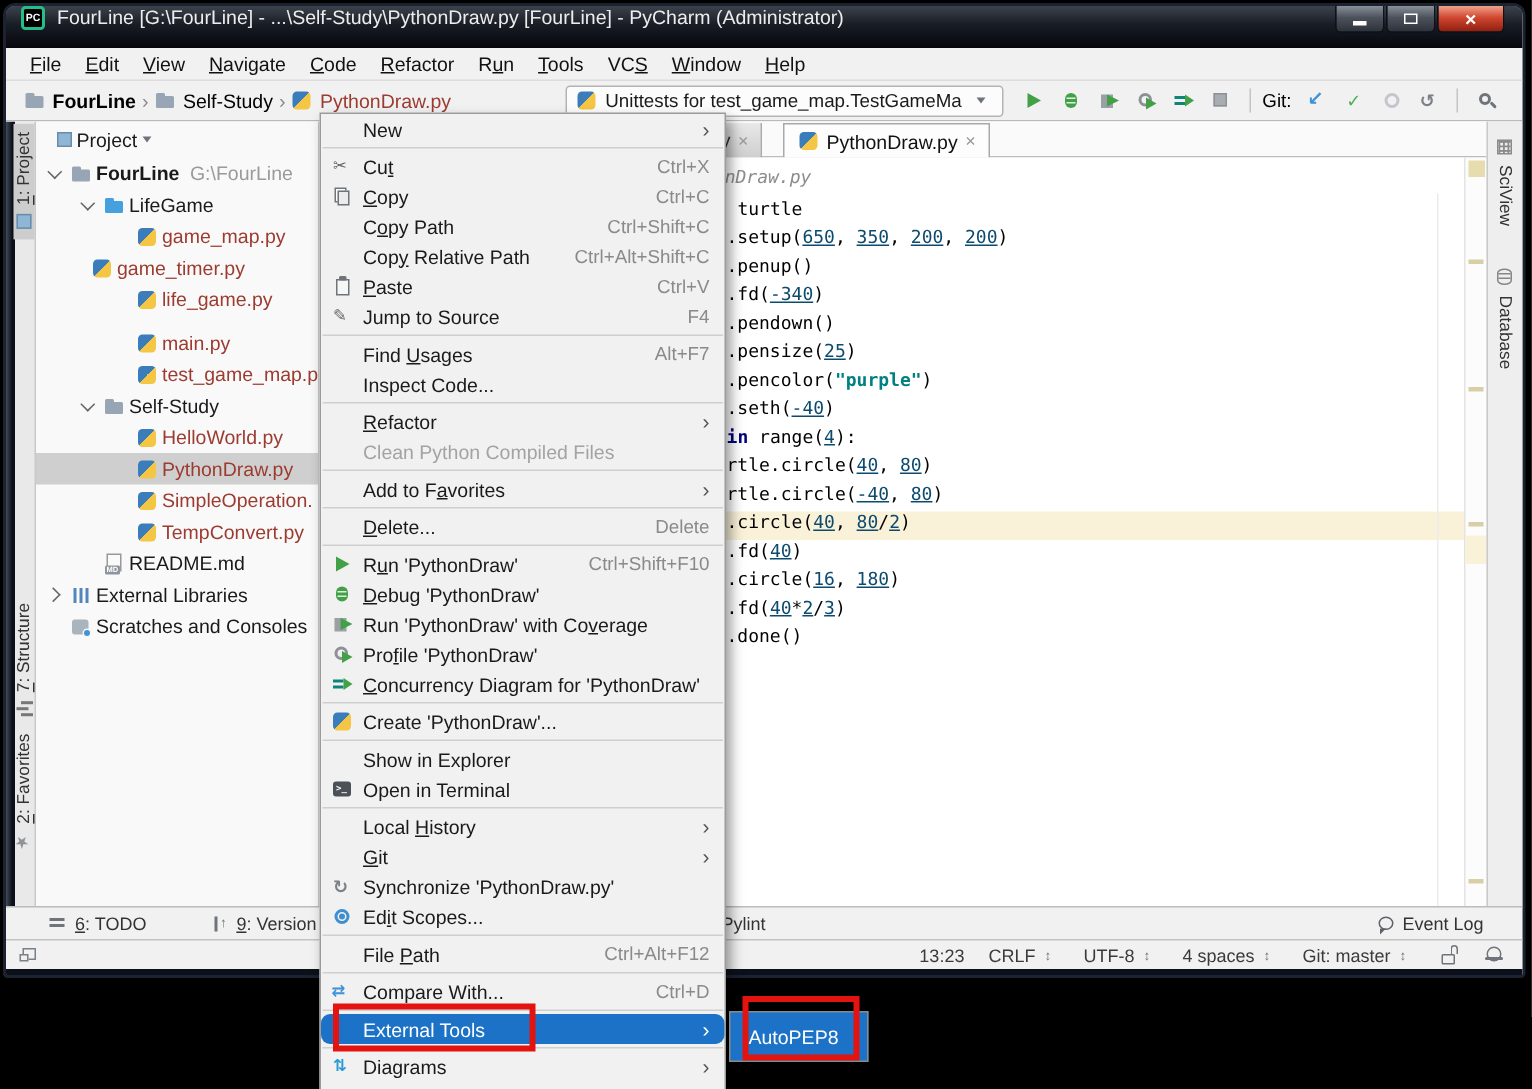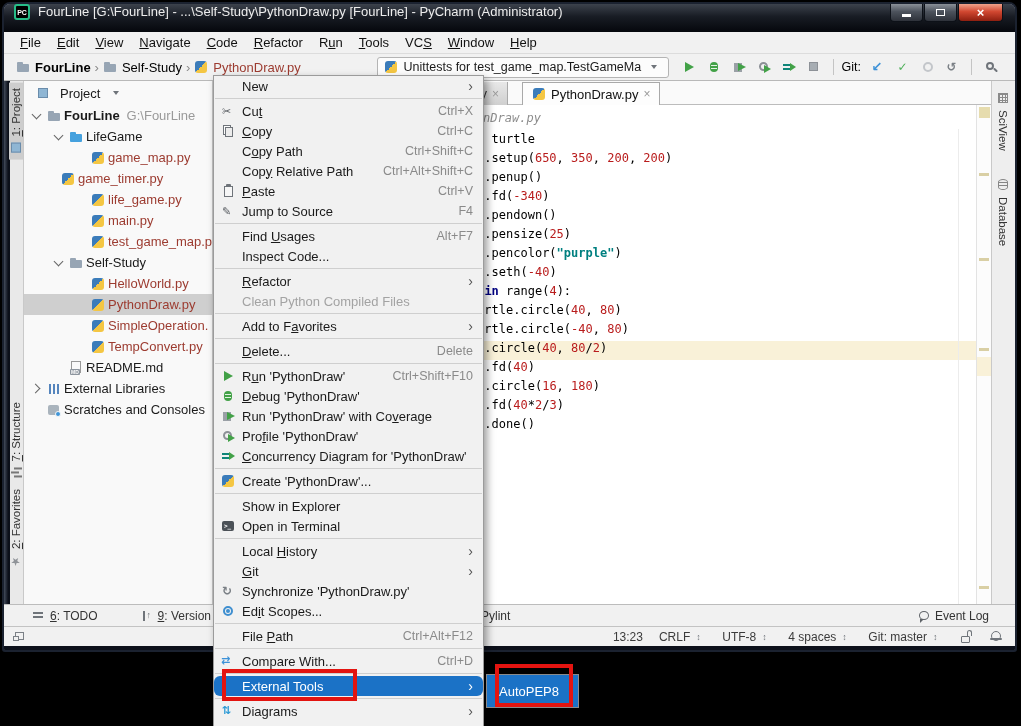--- a/index.html
+++ b/index.html
@@ -50,42 +50,42 @@
   .vt-7-structure { top:316px; }
   .vt-2-favorites { top:403px; }
 
   .stripe-right { position:absolute; right:0; top:0; bottom:0; width:24px; background:#eeeeee; border-left:1px solid #c9c9c9; }
   .rtab { position:absolute; left:4px; writing-mode:vertical-rl; font-size:11.5px; color:#333; display:flex; align-items:center; gap:5px; }
   .rt-sciview { top:10px; }
   .rt-database { top:97px; }
 
   .project-panel { position:absolute; left:20px; top:0; bottom:0; width:189px; background:#f9f9f9; border-right:1px solid #c6c6c6;
                    font-size:13px; color:#1a1a1a; overflow:hidden; }
-  .pp-header { height:24px; display:flex; align-items:center; gap:10px; padding-left:12px; }
+  .pp-header { height:24px; display:flex; align-items:center; gap:1px; padding-left:12px; }
   .tree-row { height:21px; display:flex; align-items:center; gap:3px; white-space:nowrap; }
   .tree-row.selected { background:#cfcfcf; }
   .tree-row .sfx { color:#9a9a9a; margin-left:4px; }
   .tree-row .bold { font-weight:bold; }
 
   .editor { position:absolute; left:189px; top:0; bottom:0; right:24px; background:#fff; }
   .editor { left:209px; }
   .tabstrip { position:absolute; left:0; right:0; top:0; height:24px; background:#fafafa; border-bottom:1px solid #bcbcbc; }
   .tab-partial { position:absolute; left:0; top:1px; width:295px; height:23px; background:linear-gradient(#e8e8e8,#cfcfcf);
                  border-right:1px solid #a9a9a9; display:flex; align-items:center; justify-content:flex-end; gap:5px;
                  padding-right:8px; font-size:13px; color:#333; }
   .tab-active { position:absolute; left:309px; top:1px; height:23px; background:#fdfdfd; border:1px solid #a9a9a9; border-bottom:none;
                 display:flex; align-items:center; gap:5px; padding:0 9px; font-size:13px; color:#111; }
   .tab-x { color:#9a9a9a; font-size:12px; }
   .editor-body { position:absolute; left:0; right:15px; top:24px; bottom:0; background:#fff; }
   .path-line { position:absolute; top:6px; left:234px; font:italic 12px "DejaVu Sans Mono",monospace; color:#8c8c8c; }
   .code-wrap { position:absolute; top:27px; left:0; right:0; }
   .code-line { height:19px; line-height:19px; font:12px "DejaVu Sans Mono",monospace; white-space:pre; padding-left:228px; color:#000; }
   .code-line.current { background:#f9f1d8; }
   .tok-kw { color:#000080; font-weight:bold; }
-  .tok-num { color:#b91c1c; }
+  .tok-num { color:#0c4a6e;text-decoration:underline; }
   .tok-str { color:#008080; font-weight:bold; }
   .margin-guide { position:absolute; left:745px; top:24px; bottom:0; width:1px; background:#ececec; }
   .scrollcol { position:absolute; right:0; top:24px; bottom:0; width:15px; background:#fcfcfc; border-left:1px solid #e3e3e3; }
   .sc-square { position:absolute; left:2px; top:2px; width:11px; height:11px; background:#e6dcae; }
   .sc-mark { position:absolute; left:2px; width:10px; height:3px; background:#d9cfa4; }
   .sc-band { position:absolute; left:0; width:15px; height:19px; background:#f9f1d8; }
 
   
   .bottombar { height:22px; background:#f1f1f1; border-top:1px solid #bcbcbc; display:flex; align-items:center;
                padding:0 26px 0 28px; font-size:12px; color:#333; position:relative; flex:none; }
@@ -331,21 +331,21 @@
             <div class="tree-row" style="padding-left: 20px;">
               <span class="chev"></span>
               <span class="i i-python"></span>
               <span class="red-file">game_timer.py</span>
             </div>
             <div class="tree-row" style="padding-left: 50px;">
               <span class="chev"></span>
               <span class="i i-python"></span>
               <span class="red-file">life_game.py</span>
             </div>
-            <div class="tree-row" style="padding-left: 50px;">
+            <div class="tree-row" style="padding-left: 50px; margin-top: 8px;">
               <span class="chev"></span>
               <span class="i i-python"></span>
               <span class="red-file">main.py</span>
             </div>
             <div class="tree-row" style="padding-left: 50px;">
               <span class="chev"></span>
               <span class="i i-python"></span>
               <span class="red-file">test_game_map.p</span>
             </div>
             <div class="tree-row" style="padding-left: 28px;">

